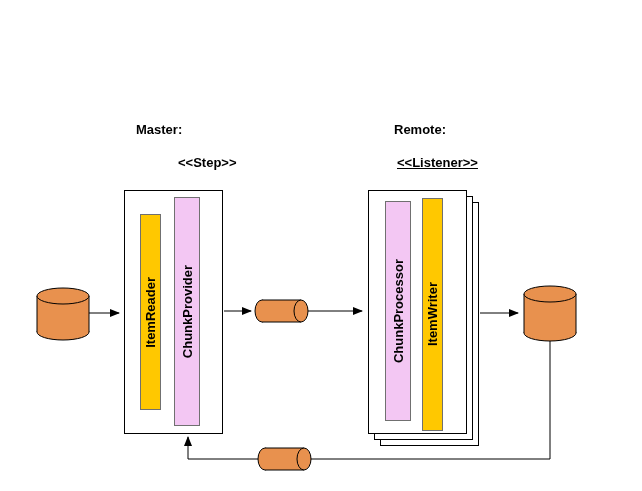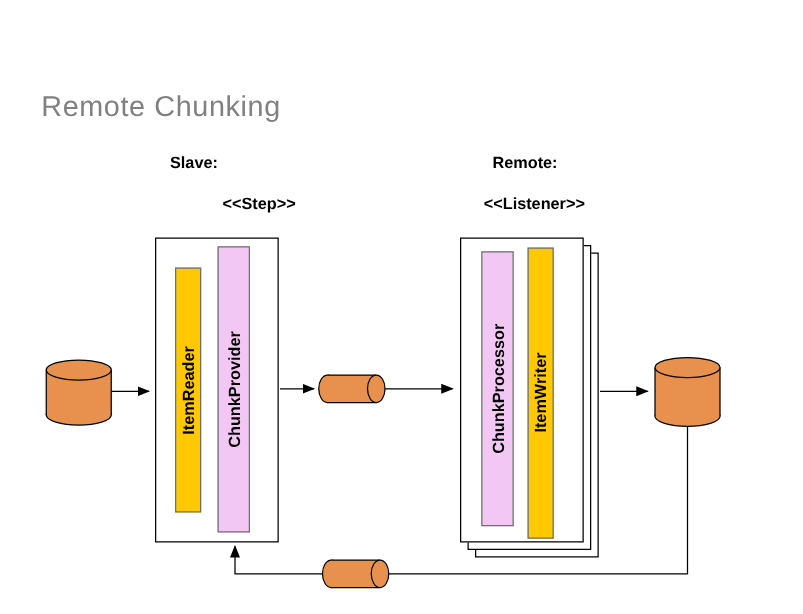--- a/index.html
+++ b/index.html
@@ -16,21 +16,21 @@
 
   .title {
     position:absolute; left:33px; top:72px;
     font-size:23px; color:var(--title-gray);
     letter-spacing:0.5px;
   }
   .lbl { position:absolute; font-size:13px; font-weight:bold; color:#000; white-space:nowrap; }
   .lbl-master   { left:136px; top:122px; }
   .lbl-slave    { left:394px; top:122px; }
   .lbl-step     { left:138px; top:155px;margin-left:40px; }
-  .lbl-listener { left:387px; top:155px; }
+  .lbl-listener { left:397px; top:155px;text-decoration:underline; }
 
   .box {
     position:absolute; width:99px; height:244px;
     background:#ffffff; border:1px solid #000;
   }
   .box-master { left:124px; top:190px; }
   .box-slave-back2 { left:380px; top:202px; }
   .box-slave-back1 { left:374px; top:196px; }
   .box-slave-front { left:368px; top:190px; }
 
@@ -103,22 +103,21 @@
       <line x1="262" y1="322" x2="301" y2="322" class="cline"></line>
       <ellipse cx="301" cy="311" rx="7" ry="11" class="cfill cline"></ellipse>
     </g>
 
     <line x1="89" y1="313" x2="119" y2="313" class="edge" marker-end="url(#arr)"></line>
     <line x1="224" y1="311" x2="251" y2="311" class="edge" marker-end="url(#arr)"></line>
     <line x1="308" y1="311" x2="362" y2="311" class="edge" marker-end="url(#arr)"></line>
     <line x1="480" y1="313" x2="518" y2="313" class="edge" marker-end="url(#arr)"></line>
   </svg>
 
-  <div class="title">Remote Chunking</div>
-  <div class="lbl lbl-master">Slave:</div>
+  <div class="lbl lbl-master">Master:</div>
   <div class="lbl lbl-slave">Remote:</div>
   <div class="lbl lbl-step">&lt;&lt;Step&gt;&gt;</div>
   <div class="lbl lbl-listener">&lt;&lt;Listener&gt;&gt;</div>
 
   <div class="box box-master">
     <div class="bar bar-yellow bar-item-reader">
       <span class="vtext">ItemReader</span>
     </div>
     <div class="bar bar-pink bar-chunk-provider">
       <span class="vtext">ChunkProvider</span>

